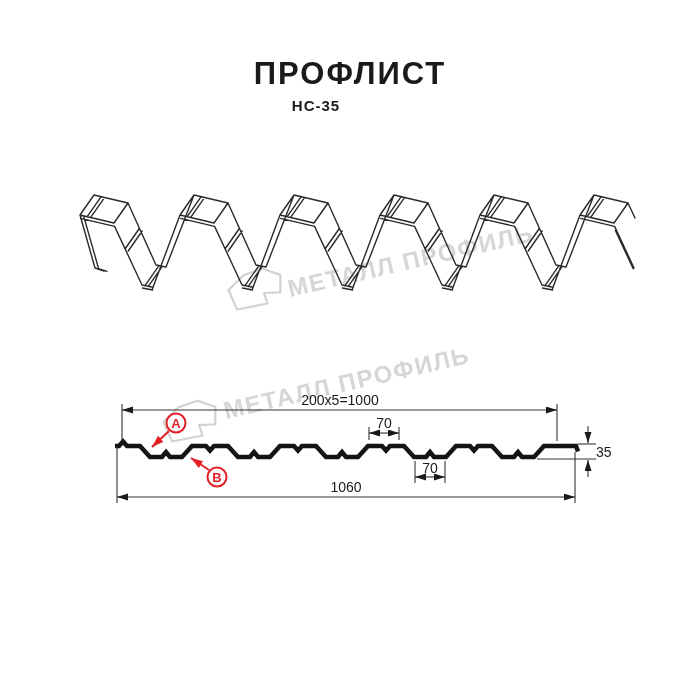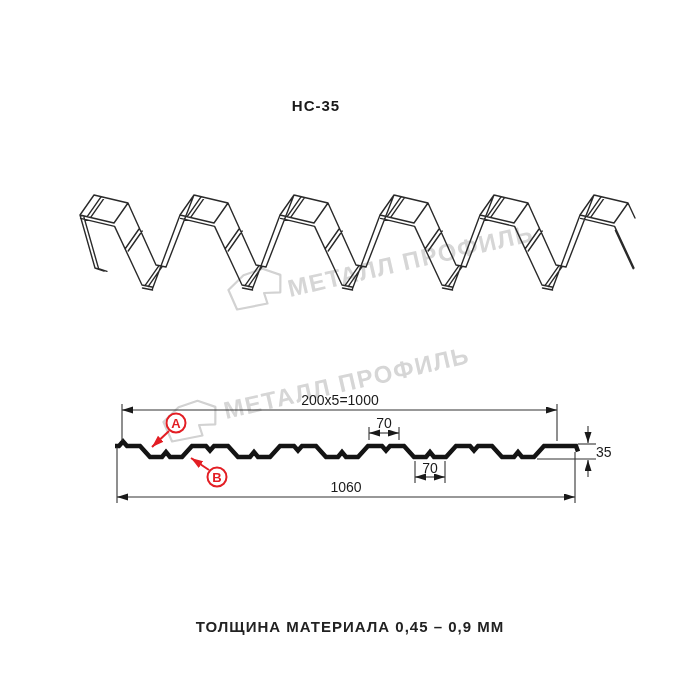--- a/index.html
+++ b/index.html
@@ -20,20 +20,21 @@
   .redtext{font-family:"Liberation Sans",sans-serif;font-size:13px;font-weight:700;fill:#e31e24;}
   .wm{font-family:"Liberation Sans",sans-serif;font-size:24px;font-weight:700;
       letter-spacing:1.5px;fill:#d6d6d6;}
   .wmlogo{stroke:#d2d2d2;stroke-width:2.2;fill:none;stroke-linejoin:round;}
 </style>
 </head>
 <body>
 
 <div class="page">
 
+  <div class="title">ПРОФЛИСТ</div>
   <div class="subtitle">НС-35</div>
 
   <svg width="700" height="700" viewBox="0 0 700 700">
     <defs>
       <marker id="arr" markerWidth="12" markerHeight="8" refX="11" refY="3.5" orient="auto-start-reverse" markerUnits="userSpaceOnUse">
         <path d="M0,0 L11,3.5 L0,7 Z" fill="#1a1a1a"></path>
       </marker>
       <marker id="arrR" markerWidth="13" markerHeight="9" refX="12" refY="4" orient="auto" markerUnits="userSpaceOnUse">
         <path d="M0,0 L12,4 L0,8 Z" fill="#e31e24"></path>
       </marker>
@@ -98,14 +99,13 @@
       <text class="redtext" x="176" y="428" text-anchor="middle">A</text>
     </g>
 
     <g>
       <line class="red" x1="209" y1="470" x2="191" y2="458" marker-end="url(#arrR)" stroke-width="1.6"></line>
       <circle class="red" cx="217" cy="477" r="9.5"></circle>
       <text class="redtext" x="217" y="482" text-anchor="middle">B</text>
     </g>
   </svg>
 
-  <div class="footer-note">ТОЛЩИНА МАТЕРИАЛА 0,45 – 0,9 ММ</div>
 </div>
 
 </body></html>

